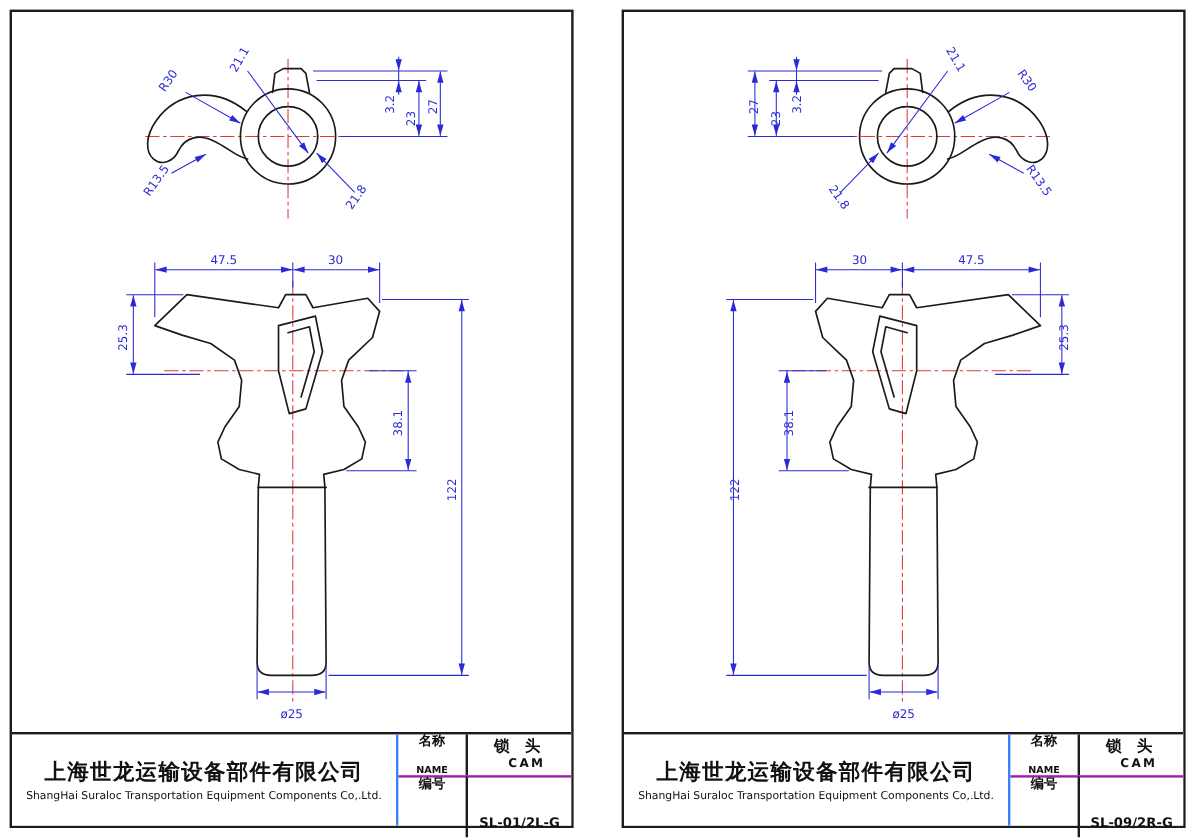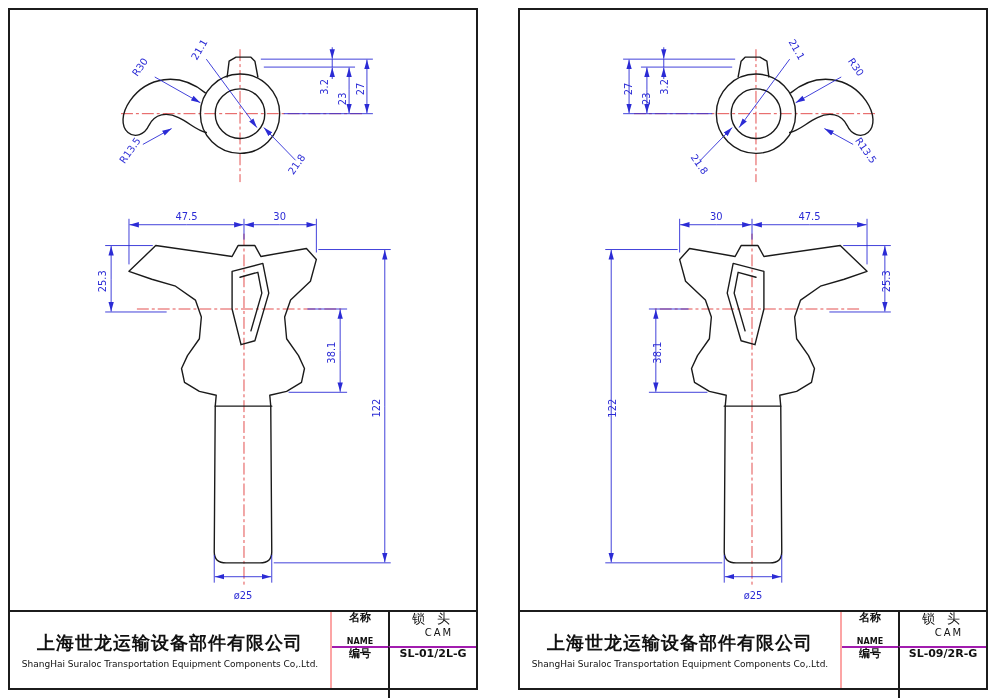--- a/index.html
+++ b/index.html
@@ -4,30 +4,30 @@
 <style>
   * { margin:0; padding:0; box-sizing:border-box; }
   html,body { width:1000px; height:698px; background:#ffffff; font-family:"DejaVu Sans", sans-serif; }
   .page { position:relative; width:1000px; height:698px; background:#ffffff; overflow:hidden; }
   .panel { position:absolute; top:8px; width:470px; height:682px; border:2px solid #1c1c1c; background:#fff; }
   .panel-left  { left:8px; }
   .panel-right { left:518px; }
   svg.drawing { display:block; width:466px; height:600px; }
   .dimtext text { font-family:"DejaVu Sans", sans-serif; font-size:10px; fill:#2b2bd5; text-anchor:middle; }
   .titleblock { position:absolute; left:0; bottom:0; width:100%; height:78px; border-top:2px solid #1c1c1c; display:flex; background:#fff; }
-  .tb-company { width:322px; display:flex; flex-direction:column; justify-content:center; align-items:center; gap:4px; border-right:2px solid #fca5a5; padding:2px 4px; }
+  .tb-company { width:322px; display:flex; flex-direction:column; justify-content:center; align-items:center; gap:4px; border-right:2px solid #3b82f6; padding:2px 4px; }
   .tb-cn { font-size:18px; font-weight:bold; color:#111; letter-spacing:1px; white-space:nowrap; }
   .tb-en { font-size:9px; font-weight:normal; color:#111; white-space:nowrap; }
   .tb-right { flex:1; display:grid; grid-template-columns:56px 1fr; grid-template-rows:1fr 1fr; }
-  .tb-cell { display:flex; flex-direction:column; align-items:center; justify-content:flex-start; line-height:1.15; color:#111; }
+  .tb-cell { display:flex; flex-direction:column; align-items:center; justify-content:center; line-height:1.15; color:#111; }
   .tb-vc { border-left:2px solid #1c1c1c; }
   .tb-r2 { border-top:2px solid #a21caf;gap:43px; }
   .tb-label { font-size:11px; font-weight:bold; }
   .tb-label .sm { font-size:8px; font-weight:bold;margin-top:12px; }
-  .tb-value { font-size:13px; font-weight:normal; letter-spacing:4px; }
+  .tb-value { font-size:13px; font-weight:bold; letter-spacing:4px; }
   .tb-value .sm { font-size:10px; letter-spacing:2px;padding-left:12px; }
   .tb-no { font-size:11px; font-weight:bold; letter-spacing:0; }
 </style>
 </head>
 <body>
 
 <svg width="0" height="0" style="position:absolute" aria-hidden="true">
   <defs>
     <marker id="arr" viewBox="0 0 12 8" refX="12" refY="4" markerWidth="11" markerHeight="7" orient="auto">
       <path d="M0,0.6 L12,4 L0,7.4 Z" fill="#2b2bd5"></path>

